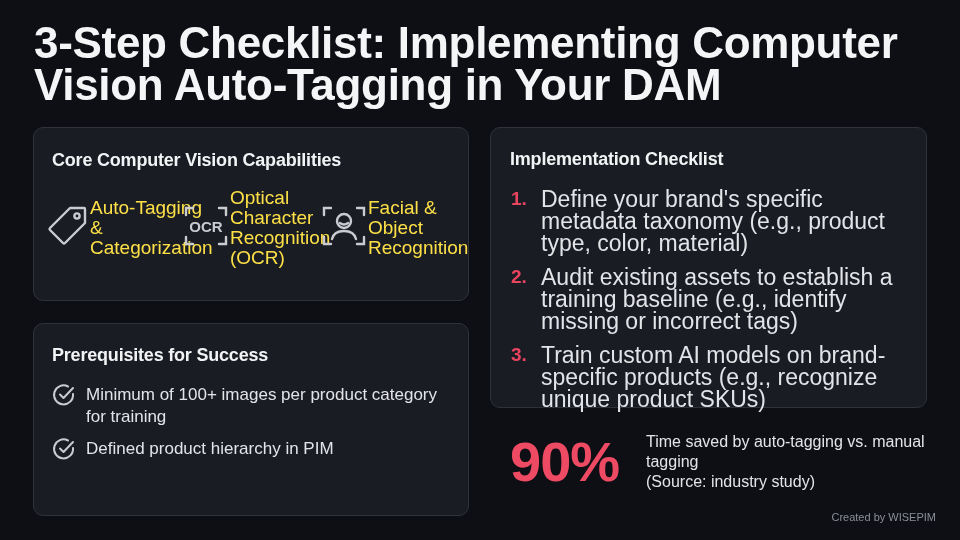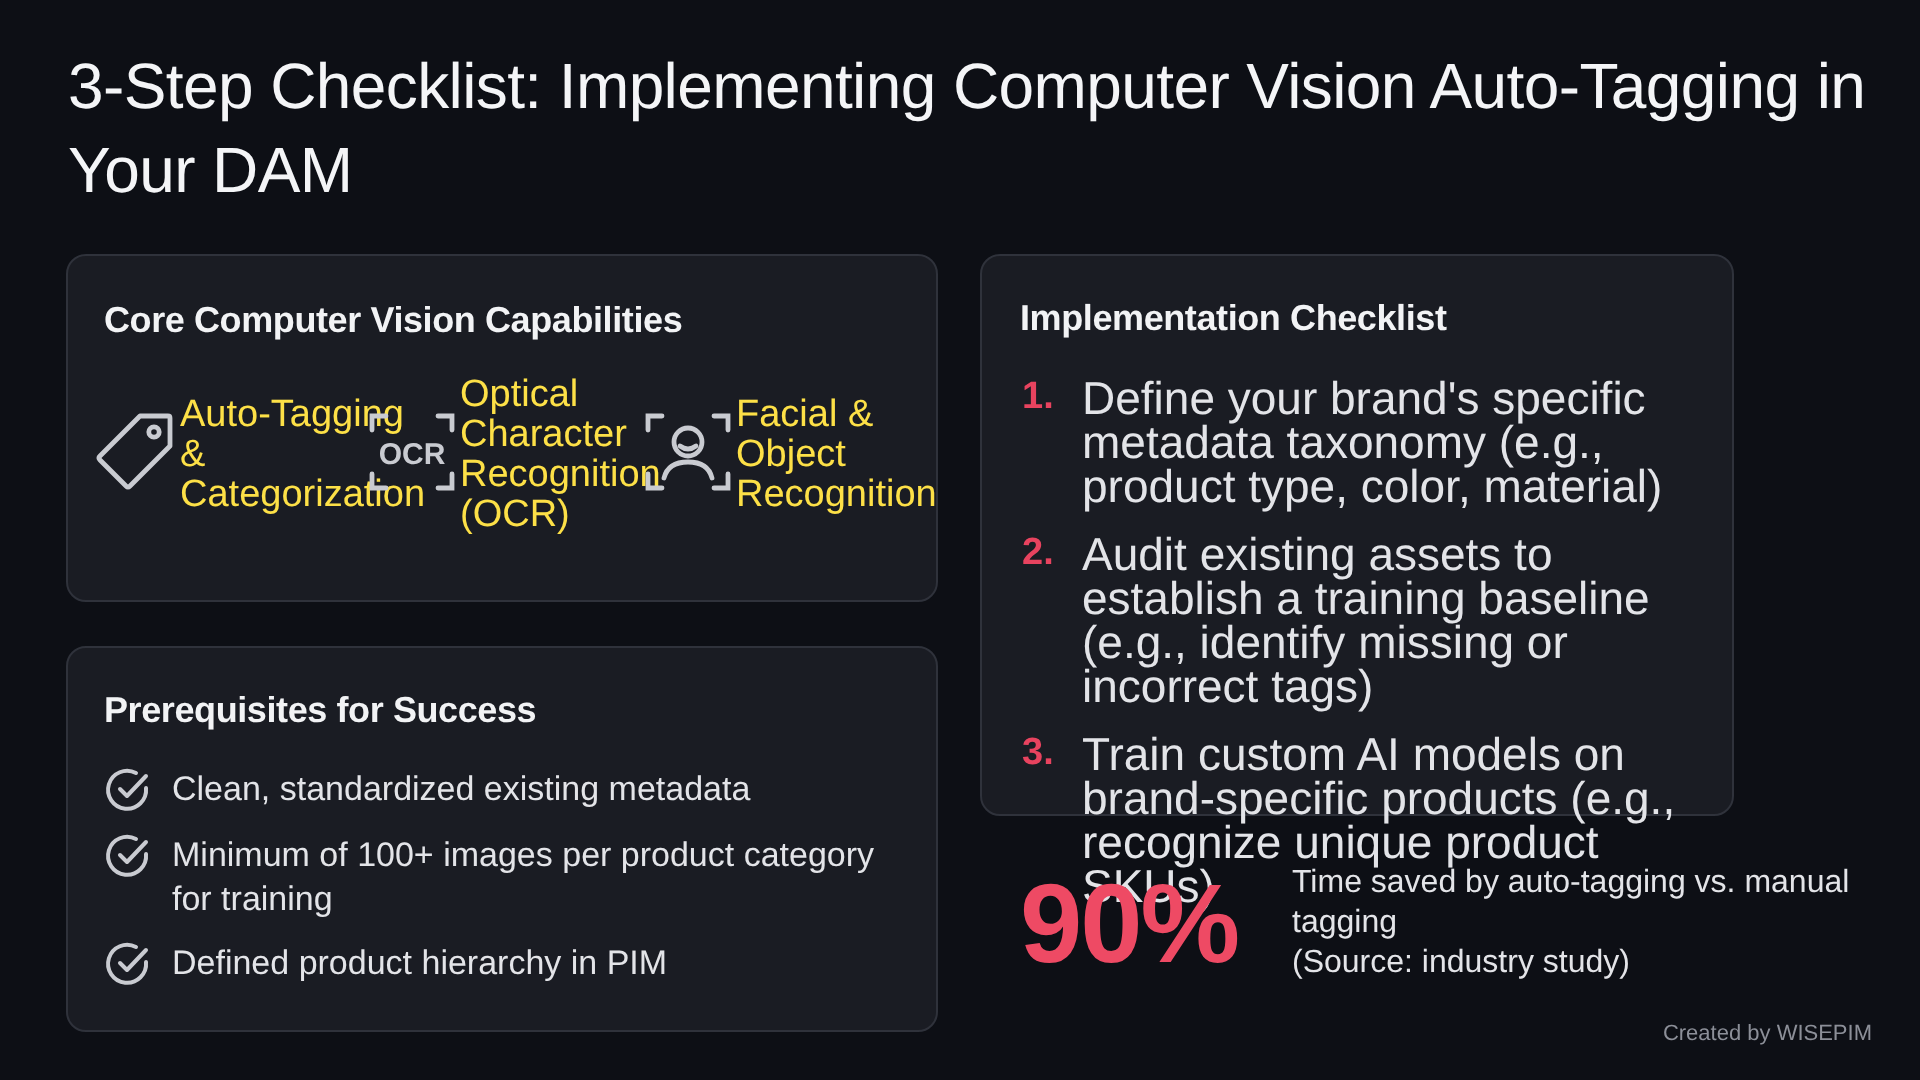--- a/index.html
+++ b/index.html
@@ -5,21 +5,21 @@
   * { box-sizing: border-box; margin: 0; padding: 0; }
   html, body { width: 960px; height: 540px; overflow: hidden; }
   body {
     background: #0d0f15;
     font-family: "Liberation Sans", sans-serif;
     color: #e6e7ea;
     position: relative;
   }
   .title {
     position: absolute; left: 34px; top: 22px; width: 900px;
-    font-size: 32px; font-weight: normal; line-height: 42px; color: #f4f5f7;
+    font-size: 44px; font-weight: bold; line-height: 42px; color: #f4f5f7;
     letter-spacing: -0.3px;
   }
   .card {
     position: absolute;
     background: #1a1c23;
     border: 1px solid #2f323b;
     border-radius: 10px;
   }
   .card h2 {
     font-size: 18px; font-weight: bold; color: #f2f3f5; letter-spacing: -0.2px;
@@ -32,21 +32,21 @@
   .cap-icon { width: 52px; height: 52px; display: flex; align-items: center; justify-content: center; margin-bottom: 4px; }
   .cap-label { font-size: 19px; line-height: 20px; color: #fde047; text-align: left; }
   
   .pre { left: 33px; top: 323px; width: 436px; height: 193px; padding-left: 44px; }
   .pre h2 { position: absolute; left: 18px; top: 21px; }
   .pre-list { position: absolute; left: 18px; top: 60px; right: 14px; list-style: none; }
   .pre-list li { display: flex; align-items: flex-start; margin-bottom: 10px; }
   .pre-list .chk { width: 24px; height: 24px; flex: none; margin-right: 10px; margin-top: -1px; }
   .pre-list .txt { font-size: 17px; line-height: 22px; color: #e3e4e8; }
   
-  .impl { left: 490px; top: 127px; width: 377px; height: 281px; }
+  .impl { left: 490px; top: 127px; width: 437px; height: 281px; }
   .impl h2 { position: absolute; left: 19px; top: 21px; }
   .impl-list { position: absolute; left: 20px; top: 60px; right: 12px; list-style: none; }
   .impl-list li { display: flex; align-items: flex-start; margin-bottom: 12px; }
   .impl-list .num { width: 30px; flex: none; font-size: 19px; font-weight: bold; color: #e8435f; line-height: 22px; }
   .impl-list .txt { font-size: 23px; line-height: 22px; color: #e3e4e8; }
   
   .stat-num {
     position: absolute; left: 510px; top: 430px;
     font-size: 56px; font-weight: bold; color: #ee4a64; letter-spacing: -1px; line-height: 64px;
   }
@@ -109,29 +109,20 @@
 <section class="card pre">
   <h2>Prerequisites for Success</h2>
   <ul class="pre-list">
     <li>
       <span class="chk">
         <svg width="24" height="24" viewBox="0 0 24 24" fill="none" stroke="#c9cbd1" stroke-width="2" stroke-linecap="round" stroke-linejoin="round">
           <path d="M21 11 A9.5 9.5 0 1 1 16 3.5"></path>
             <path d="M8 11.5 L11.5 15 L21 5"></path>
         </svg>
       </span>
-      <span class="txt">Clean, standardized existing metadata</span>
-    </li>
-    <li>
-      <span class="chk">
-        <svg width="24" height="24" viewBox="0 0 24 24" fill="none" stroke="#c9cbd1" stroke-width="2" stroke-linecap="round" stroke-linejoin="round">
-          <path d="M21 11 A9.5 9.5 0 1 1 16 3.5"></path>
-            <path d="M8 11.5 L11.5 15 L21 5"></path>
-        </svg>
-      </span>
       <span class="txt">Minimum of 100+ images per product category for training</span>
     </li>
     <li>
       <span class="chk">
         <svg width="24" height="24" viewBox="0 0 24 24" fill="none" stroke="#c9cbd1" stroke-width="2" stroke-linecap="round" stroke-linejoin="round">
           <path d="M21 11 A9.5 9.5 0 1 1 16 3.5"></path>
             <path d="M8 11.5 L11.5 15 L21 5"></path>
         </svg>
       </span>
       <span class="txt">Defined product hierarchy in PIM</span>

